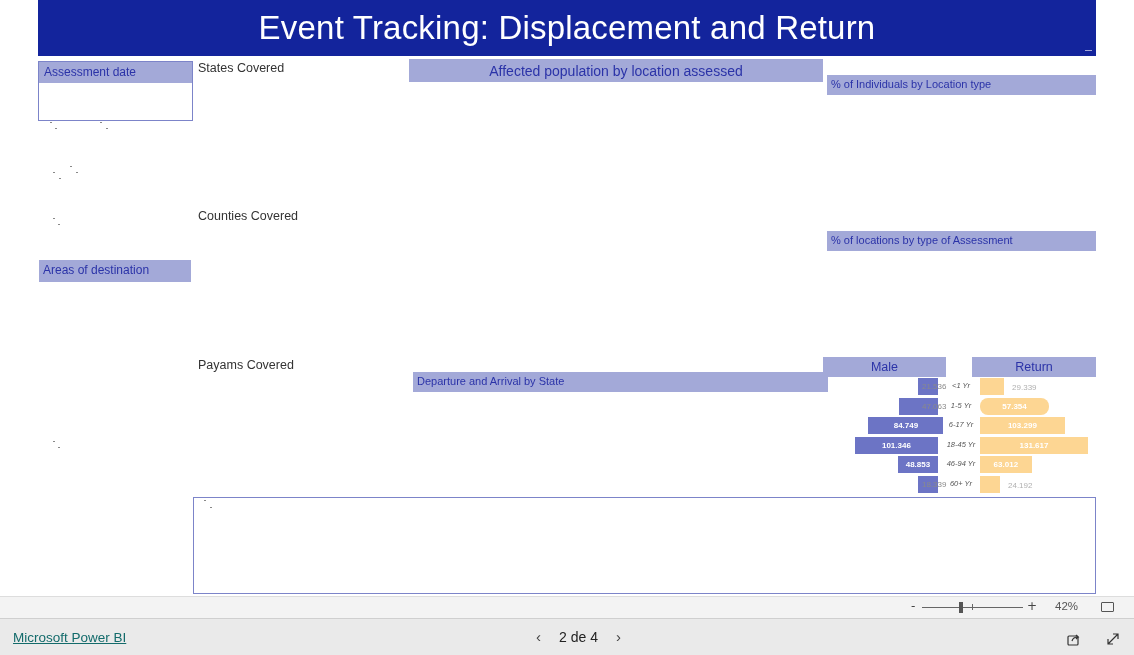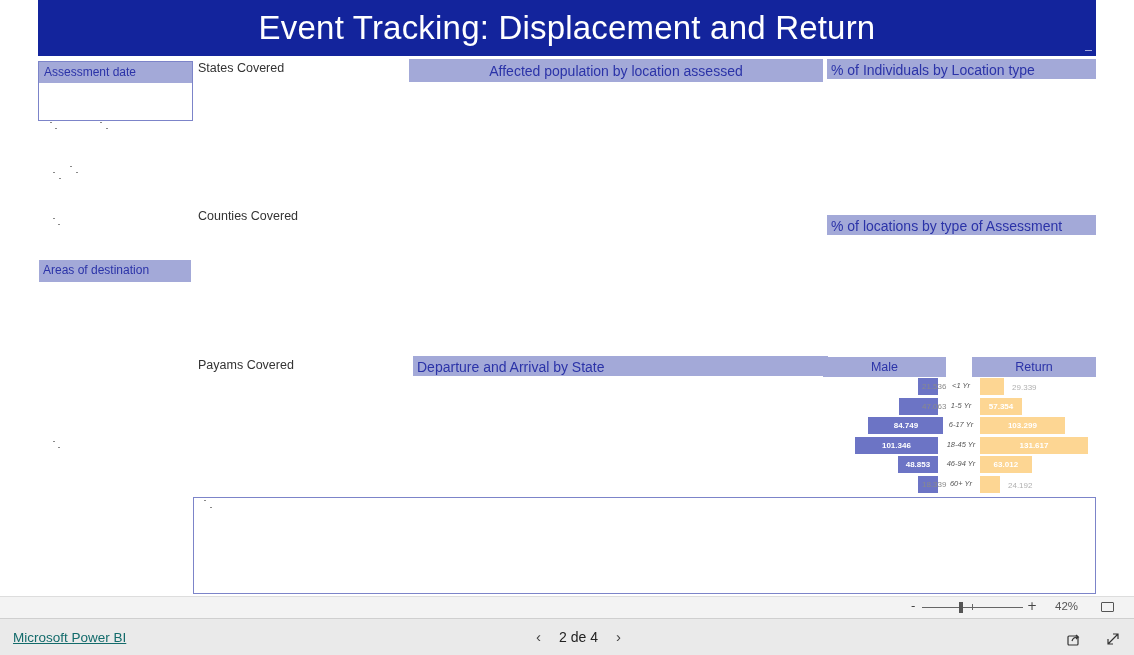--- a/index.html
+++ b/index.html
@@ -2,21 +2,21 @@
 <html><head>
 <meta charset="utf-8">
 <style>
   * { box-sizing: border-box; margin: 0; padding: 0; }
   html, body { width: 1134px; height: 655px; overflow: hidden; background: #ffffff; font-family: "DejaVu Sans", sans-serif; }
   .canvas { position: absolute; left: 0; top: 0; width: 1134px; height: 596px; background: #fff; }
   .abs { position: absolute; }
   .title-bar { left: 38px; top: 0; width: 1058px; height: 56px; background: #13249c; color: #fff; display: flex; align-items: center; justify-content: center; font-size: 33px; font-family: "Liberation Sans", sans-serif; letter-spacing: 0.2px; }
   .title-bar .min { position: absolute; right: 4px; bottom: 5px; width: 7px; height: 1px; background: #a4a8d8; }
   .hdr { background: #a3a9d8; color: #2b33a8; font-family: "Liberation Sans", sans-serif; }
-  .hdr-small { font-size: 14px; padding: 3px 4px; }
+  .hdr-small { font-size: 11px; padding: 3px 4px; margin-top: 16px; }
   .plain-label { font-size: 12.5px; color: #333; font-family: "Liberation Sans", sans-serif; }
   .slicer { left: 38px; top: 61px; width: 155px; height: 60px; border: 1px solid #7c84c9; background: #fff; }
   .slicer .hdr { height: 21px; font-size: 12px; padding: 3px 5px; }
   .dots { position: absolute; width: 12px; height: 10px; }
   .dots i { position: absolute; width: 2px; height: 1px; background: #888; }
   .pyr-head { height: 20px; font-size: 12.5px; display: flex; align-items: center; justify-content: center; }
   .bar-m { position: absolute; height: 17px; background: #6c74c5; color: #fff; font-size: 8px; font-weight: bold; display: flex; align-items: center; justify-content: center; font-family: "Liberation Sans", sans-serif; }
   .bar-f { position: absolute; height: 17px; background: #fdd693; color: #fff; font-size: 8px; font-weight: bold; display: flex; align-items: center; justify-content: center; font-family: "Liberation Sans", sans-serif; }
   .out-lbl { position: absolute; font-size: 8px; color: #8a8a8a; font-family: "Liberation Sans", sans-serif; }
   .age-lbl { position: absolute; width: 46px; text-align: center; font-size: 7.5px; font-style: italic; color: #555; font-family: "Liberation Sans", sans-serif; }
@@ -92,21 +92,21 @@
   <div class="abs hdr pyr-head" style="left:972px;top:357px;width:124px">Return</div>
   <div id="pyramid">
       <div class="bar-m" style="left: 918px; top: 378px; width: 20px;"></div>
       <span class="out-lbl" style="left: 922px; top: 382px;">21.536</span>
       <div class="age-lbl" style="left: 938px; top: 381px;">&lt;1 Yr</div>
       <div class="bar-f" style="left: 980px; top: 378px; width: 24.0745px;"></div>
       <span class="out-lbl" style="left: 1012.07px; top: 383px; color: rgb(176, 176, 176);">29.339</span>
       <div class="bar-m" style="left: 899.382px; top: 397.6px; width: 38.6181px;"></div>
       <span class="out-lbl" style="left: 922px; top: 401.6px;">47.063</span>
       <div class="age-lbl" style="left: 938px; top: 400.6px;">1-5 Yr</div>
-      <div class="bar-f" style="left: 980px; top: 397.6px; width: 42px;">
+      <div class="bar-f" style="left: 980px; top: 397.6px; width: 69px; border-radius: 8px;">
         <span>57.354</span>
       </div>
       <div class="bar-m" style="left: 868.458px; top: 417.2px; width: 75px;">
         <span>84.749</span>
       </div>
       <div class="age-lbl" style="left: 938px; top: 420.2px;">6-17 Yr</div>
       <div class="bar-f" style="left: 980px; top: 417.2px; width: 84.7633px;">
         <span>103.299</span>
       </div>
       <div class="bar-m" style="left: 854.839px; top: 436.8px; width: 83.1607px;">

